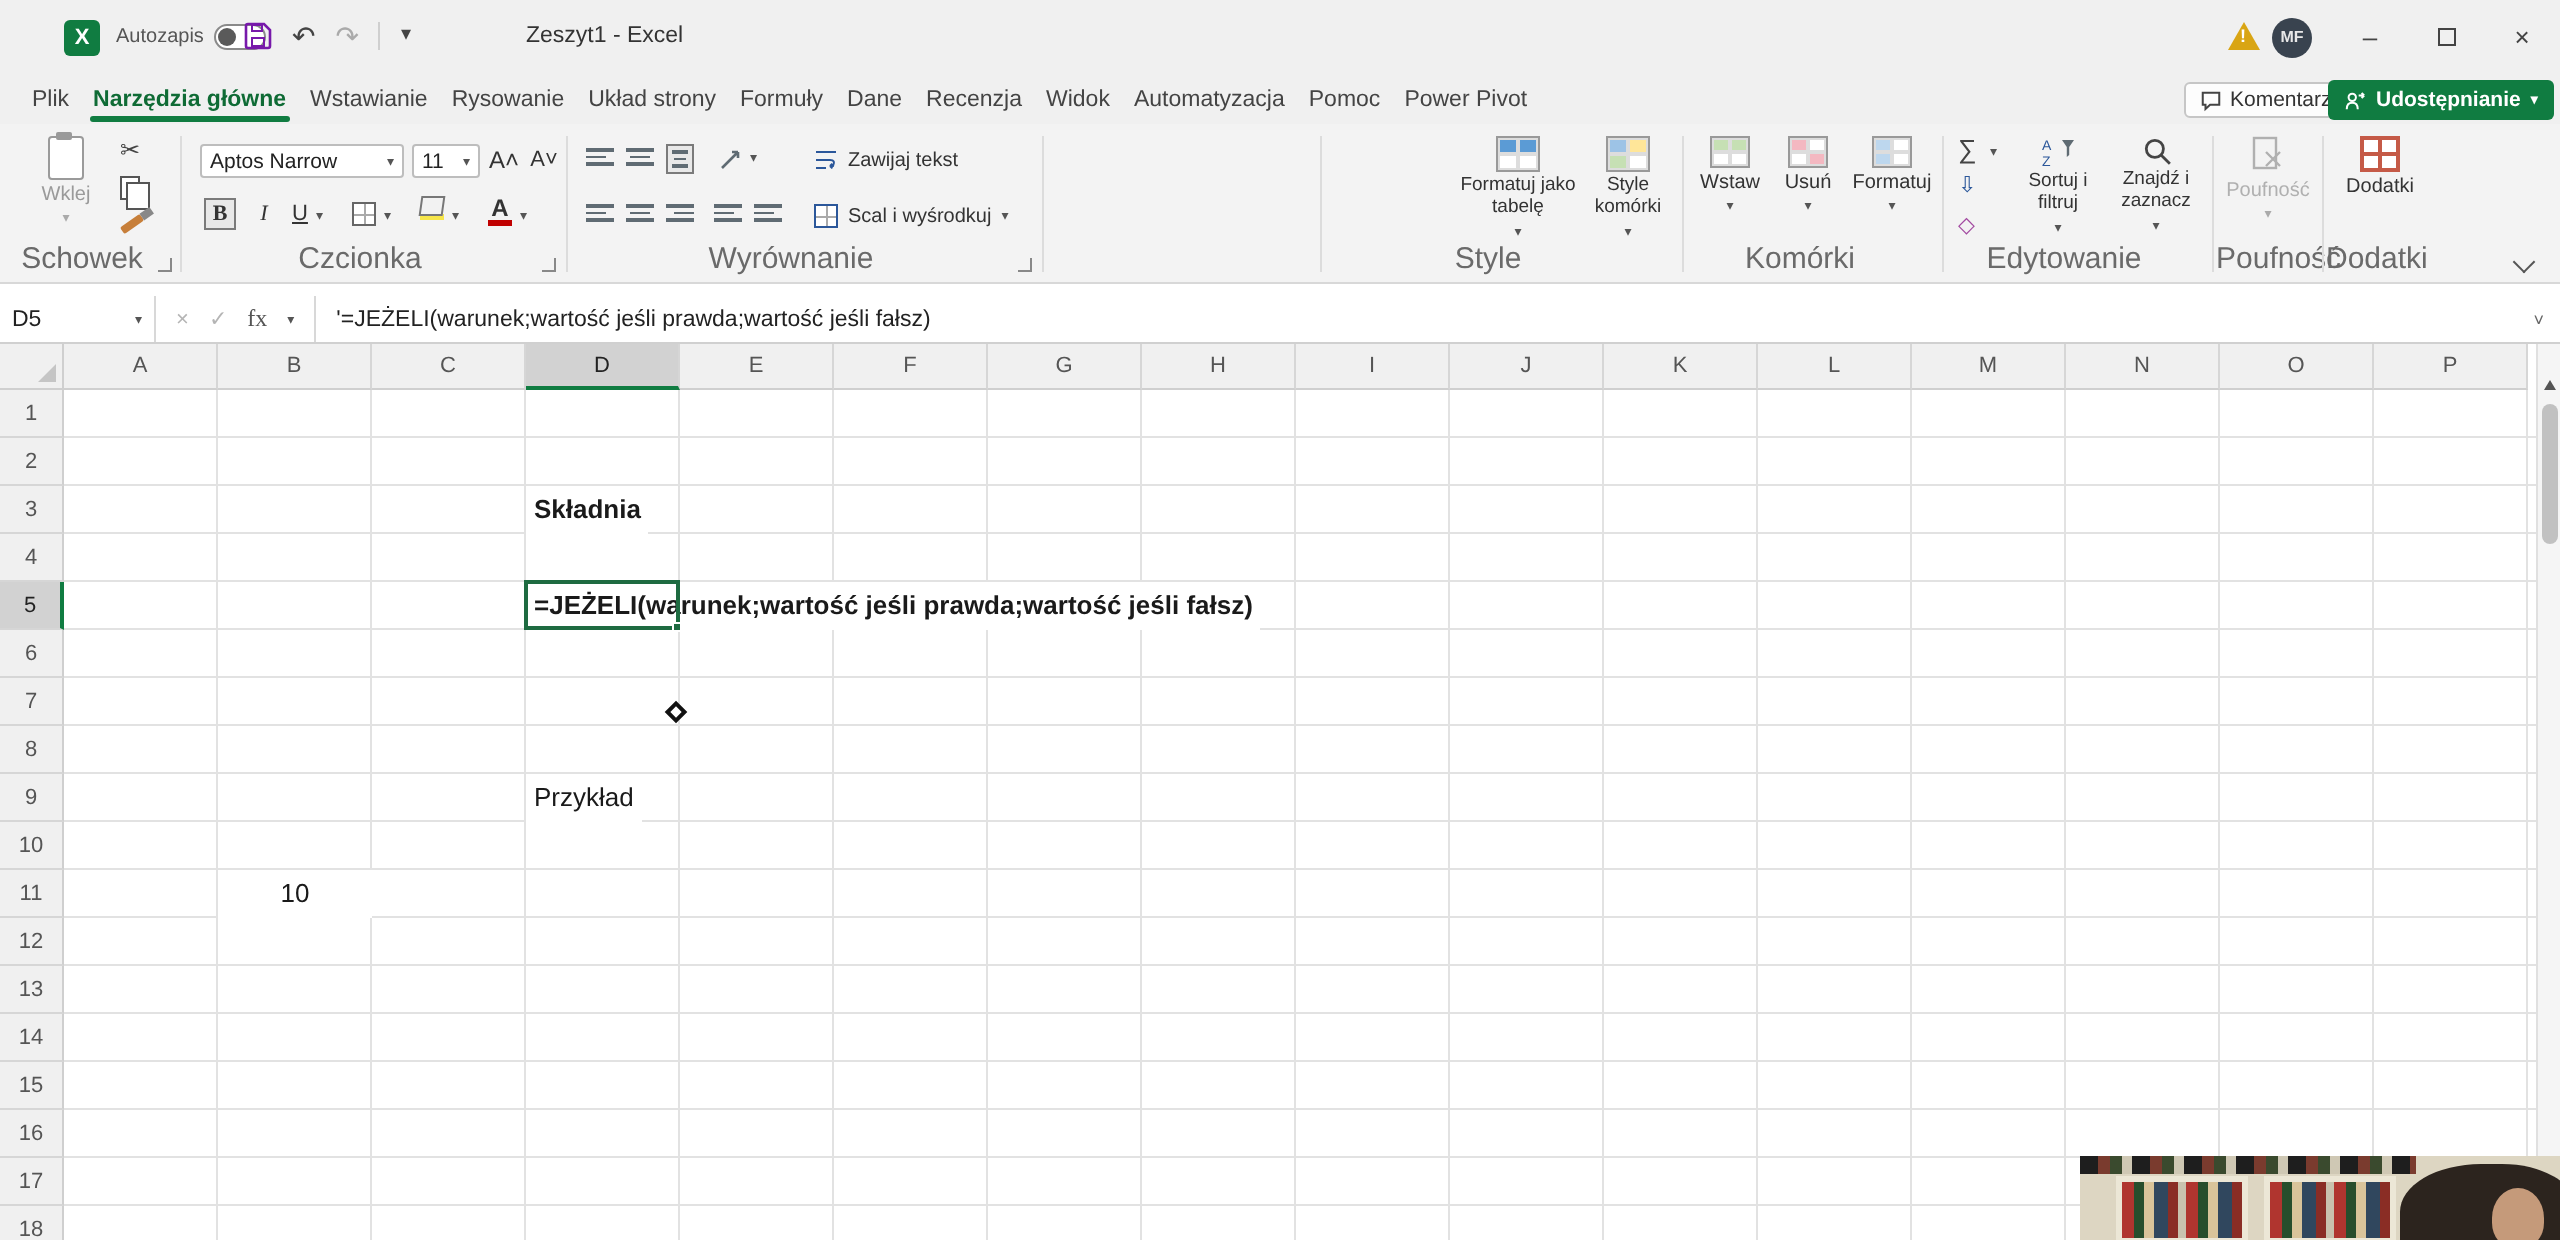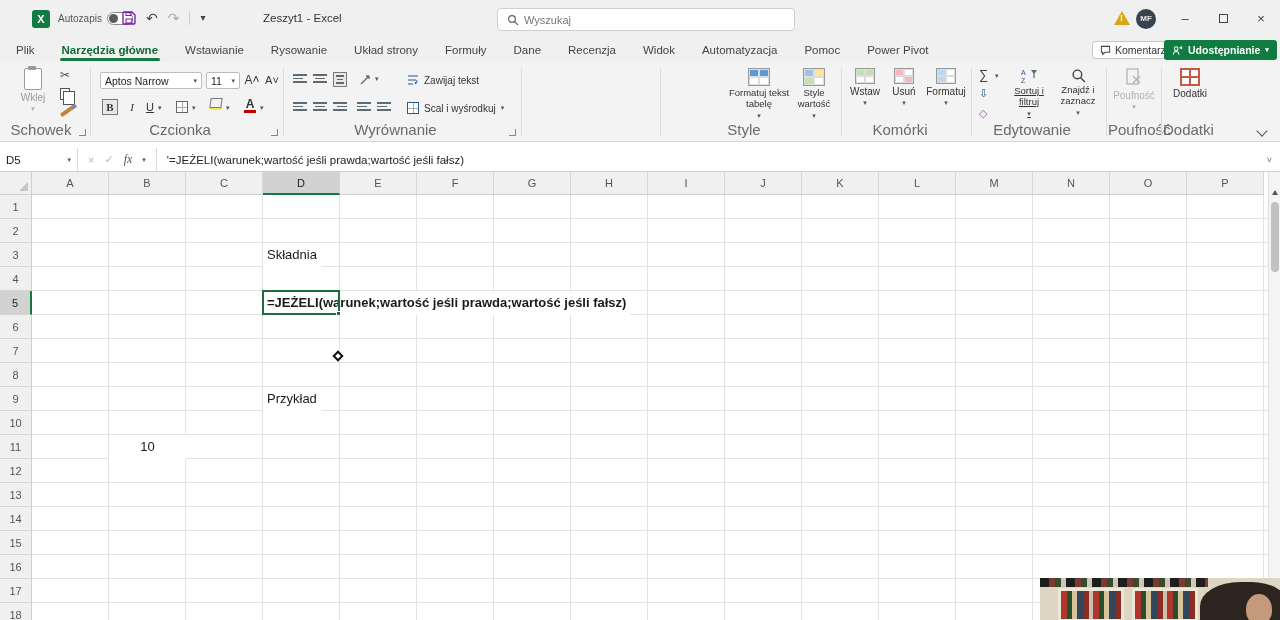--- a/index.html
+++ b/index.html
@@ -22,21 +22,21 @@
   .warn-tri::after { content:"!"; position:absolute; left:-2px; top:2px; font-size:9px; color:#fff; font-weight:bold; }
   .avatar { position:absolute; left:1136px; top:9px; width:20px; height:20px; border-radius:50%; background:#39434f; color:#e8e8e8; font-size:8px; text-align:center; line-height:20px; font-weight:bold; }
   .winbtn { position:absolute; top:0; width:38px; height:38px; text-align:center; line-height:38px; font-size:13px; color:#444; }
   .winbtn.min { left:1166px; }
   .winbtn.max { left:1204px; }
   .winbtn.max .maxbox { display:inline-block; width:9px; height:9px; border:1px solid #444; }
   .winbtn.close { left:1242px; }
 
   
   .menurow { position:absolute; left:0; top:38px; width:1280px; height:24px; background:#f0f0f0; }
-  .tabs { position:absolute; left:14px; top:0; display:flex; gap:23px; height:24px; align-items:center; }
+  .tabs { position:absolute; left:14px; top:0; display:flex; gap:8px; height:24px; align-items:center; }
   .tab { font-size:11.5px; color:#444; padding:3px 2px; position:relative; white-space:nowrap; }
   .tab.active { color:#0f6b35; font-weight:bold; }
   .tab.active::after { content:""; position:absolute; left:0; right:0; bottom:-2px; height:3px; background:#107c41; border-radius:2px; }
   .comments-btn { position:absolute; left:1092px; top:3px; height:18px; border:1px solid #c6c6c6; border-radius:3px; background:#fdfdfd; display:flex; align-items:center; gap:4px; padding:0 7px; font-size:10.5px; color:#333; }
   .share-btn { position:absolute; left:1164px; top:2px; height:20px; background:#107c41; border-radius:3px; display:flex; align-items:center; gap:5px; padding:0 8px; font-size:10.5px; color:#fff; font-weight:bold; }
 
   
   .ribbon { position:absolute; left:0; top:62px; width:1280px; height:80px; background:#f3f3f3; border-bottom:1px solid #d8d8d8; font-size:10px; color:#333; }
   .rgroup { position:absolute; top:4px; height:72px; }
   .rgroup .glabel { position:absolute; bottom:0; left:0; right:14px; text-align:center; font-size:15px; color:#6a6a6a; }
@@ -74,21 +74,21 @@
   
   .sq-ic { width:22px; height:18px; border:1px solid #999; background:#fff; display:grid; grid-template-columns:1fr 1fr; grid-template-rows:1fr 1fr; }
   .sq-ic span { border:0.5px solid #ddd; }
 
   .two-line { width:62px; text-align:center; line-height:1.15; font-size:9.5px; }
 
   
   .fbar { position:absolute; left:0; top:148px; width:1280px; height:24px; background:#fff; border-bottom:1px solid #d0d0d0; display:flex; align-items:center; }
   .namebox { width:78px; height:100%; border-right:1px solid #d8d8d8; display:flex; align-items:center; justify-content:space-between; padding:0 6px; font-size:11.5px; color:#222; }
   .fbtns { display:flex; align-items:center; gap:10px; padding:0 10px; border-right:1px solid #d8d8d8; height:100%; }
-  .fbtns .fx { font-style:italic; font-family:"Liberation Serif", serif; font-size:12px; color:#555; }
+  .fbtns .fx { font-family:"Liberation Serif", serif; font-size:12px; color:#555; }
   .ftext { padding-left:10px; font-size:11.5px; color:#222; white-space:nowrap; }
   .fbar-caret { margin-left:auto; padding-right:8px; color:#666; font-size:9px; }
 
   
   .gridwrap { position:absolute; left:0; top:172px; width:1268px; height:448px; background:#fff; overflow:hidden; }
   .corner { position:absolute; left:0; top:0; width:32px; height:23px; background:#f0f0f0; border-right:1px solid #cfcfcf; border-bottom:1px solid #cfcfcf; }
   .corner::after { content:""; position:absolute; right:3px; bottom:3px; width:0; height:0; border-left:9px solid transparent; border-bottom:9px solid #c5c5c5; }
   .colhead { position:absolute; top:0; height:23px; background:#f0f0f0; border-right:1px solid #d6d6d6; border-bottom:1px solid #cfcfcf; font-size:11px; color:#555; text-align:center; line-height:22px; }
   .colhead.sel { background:#d2d2d2; border-bottom:2px solid #107c41; color:#222; }
   .rowhead { position:absolute; left:0; width:32px; background:#f0f0f0; border-right:1px solid #cfcfcf; border-bottom:1px solid #d6d6d6; font-size:11px; color:#555; text-align:center; }
@@ -140,27 +140,20 @@
             <rect x="4" y="8" width="6" height="4" fill="none" stroke="#7719aa"></rect>
             <rect x="4" y="1.5" width="5" height="3" fill="none" stroke="#7719aa"></rect>
           </svg>
       </span>
       <span class="qicon">↶</span>
       <span class="qicon disabled">↷</span>
       <span class="sep"></span>
       <span class="qicon" style="font-size:10px">▾</span>
     </div>
     <div class="doc-title">Zeszyt1 - Excel</div>
-    <div class="searchbox">
-      <svg width="12" height="12" viewBox="0 0 12 12" style="position:absolute;left:9px;">
-          <circle cx="5" cy="5" r="3.4" fill="none" stroke="#666" stroke-width="1.2"></circle>
-          <line x1="7.6" y1="7.6" x2="11" y2="11" stroke="#666" stroke-width="1.2"></line>
-        </svg>
-      <span>Wyszukaj</span>
-    </div>
     <div class="warn-tri"></div>
     <div class="avatar">MF</div>
     <div class="winbtn min">–</div>
     <div class="winbtn max"><span class="maxbox"></span></div>
     <div class="winbtn close">×</div>
   </div>
 
   <div class="menurow">
     <div class="tabs" id="menu-tabs">
         <div class="tab">Plik</div>
@@ -305,31 +298,31 @@
     <div class="gsep" style="left:660px;top:6px;"></div>
 
     <div class="rgroup" style="left:662px;width:178px;">
       <div class="bigbtn" style="position:absolute;left:68px;top:2px;width:58px;">
         <span class="sq-ic">
             <span style="background:#5b9bd5"></span>
             <span style="background:#5b9bd5"></span>
             <span></span>
             <span></span>
           </span>
-        <span class="two-line">Formatuj tekst tabelę</span>
+        <span class="two-line">Formatuj jako tabelę</span>
         <span class="caret">▾</span>
       </div>
       <div class="bigbtn" style="position:absolute;left:128px;top:2px;width:48px;">
         <span class="sq-ic">
             <span style="background:#9dc3e6"></span>
             <span style="background:#ffe699"></span>
             <span style="background:#c6e0b4"></span>
             <span></span>
           </span>
-        <span class="two-line" style="width:46px">Style wartość</span>
+        <span class="two-line" style="width:46px">Style komórki</span>
         <span class="caret">▾</span>
       </div>
       <div class="glabel">Style</div>
     </div>
     <div class="gsep" style="left:841px;top:6px;"></div>
 
     <div class="rgroup" style="left:843px;width:128px;">
       <div class="bigbtn" style="position:absolute;left:4px;top:2px;width:36px;">
         <span class="sq-ic" style="width:20px;height:16px;">
             <span style="background:#c6e0b4"></span>
@@ -362,21 +355,21 @@
       </div>
       <div class="glabel">Komórki</div>
     </div>
     <div class="gsep" style="left:971px;top:6px;"></div>
 
     <div class="rgroup" style="left:973px;width:132px;">
       <span class="mini" style="position:absolute;left:6px;top:2px;font-size:13px;">∑</span>
       <span class="caret" style="position:absolute;left:22px;top:6px;">▾</span>
       <span class="mini" style="position:absolute;left:6px;top:20px;color:#2b579a;font-size:11px;">⇩</span>
       <span class="mini" style="position:absolute;left:6px;top:40px;color:#a34ba1;font-size:11px;">◇</span>
-      <div class="bigbtn" style="position:absolute;left:34px;top:2px;width:44px;text-decoration:underline;">
+      <div class="bigbtn" style="position:absolute;left:34px;top:2px;width:44px;">
         <svg width="16" height="16" viewBox="0 0 16 16">
             <text x="0" y="7" font-size="7" fill="#2b579a" font-family="Liberation Sans">A</text>
             <text x="0" y="15" font-size="7" fill="#2b579a" font-family="Liberation Sans">Z</text>
             <path d="M10 2 h6 l-2.4 3.5 v4 l-1.2 1 v-5 z" fill="#5f6b73"></path>
           </svg>
         <span class="two-line" style="width:44px">Sortuj i filtruj</span>
         <span class="caret">▾</span>
       </div>
       <div class="bigbtn" style="position:absolute;left:82px;top:2px;width:46px;">
         <svg width="15" height="15" viewBox="0 0 14 14">
@@ -469,21 +462,21 @@
         <div class="rowhead" style="top: 287px; height: 24px; line-height: 24px;">12</div>
         <div class="rowhead" style="top: 311px; height: 24px; line-height: 24px;">13</div>
         <div class="rowhead" style="top: 335px; height: 24px; line-height: 24px;">14</div>
         <div class="rowhead" style="top: 359px; height: 24px; line-height: 24px;">15</div>
         <div class="rowhead" style="top: 383px; height: 24px; line-height: 24px;">16</div>
         <div class="rowhead" style="top: 407px; height: 24px; line-height: 24px;">17</div>
         <div class="rowhead" style="top: 431px; height: 24px; line-height: 24px;">18</div>
       </div>
     <div class="gridbody"></div>
     <div id="cells">
-        <div class="cell" style="left: 263px; top: 71px;">Składnia</div>
+        <div class="cell" style="left: 263px; top: 71px; font-weight: bold;">Składnia</div>
         <div class="cell bold" style="left: 263px; top: 119px;">=JEŻELI(warunek;wartość jeśli prawda;wartość jeśli fałsz)</div>
         <div class="cell" style="left: 263px; top: 215px;">Przykład</div>
         <div class="cell center" style="left: 109px; top: 263px; width: 77px;">10</div>
       </div>
     <div class="selbox" id="selbox" style="left: 262px; top: 118px; width: 78px; height: 25px; border-color: rgb(30, 107, 65);"></div>
     <div class="fillhandle" id="fillhandle" style="left: 336px; top: 139px; background: rgb(30, 107, 65);"></div>
     <div class="diamond" style="left:334px;top:180px;"></div>
   </div>
 
   <div class="vscroll">

